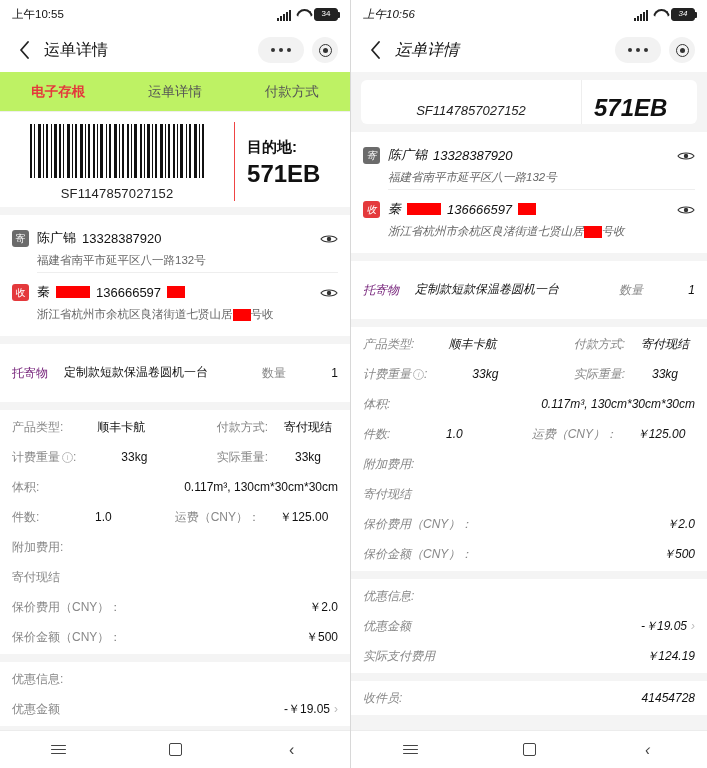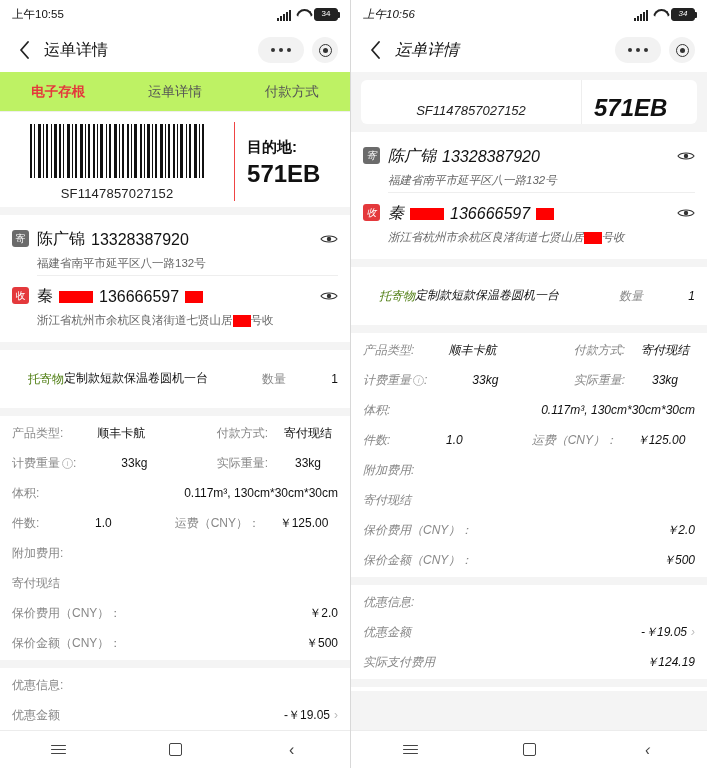--- a/index.html
+++ b/index.html
@@ -132,21 +132,21 @@
   .addr-sec { background:#fff; padding: 4px 12px 10px 12px; }
   .addr { display:flex; align-items:flex-start; padding: 10px 0 4px 0; position:relative;}
   .tagbox {
     width: 17px; height: 17px; border-radius: 3px; flex: 0 0 auto;
     display:flex;align-items:center;justify-content:center;
     font-size: 10px; color:#fff; margin-top: 1px;
   }
   .tag-send { background: #6b6b6b; }
   .tag-recv { background: #e4393c; }
   .addr-body { flex:1 1 auto; padding-left: 8px; padding-right: 22px;}
-  .addr-line1 { font-size: 16px; color:#111; display:flex; align-items:center; gap:6px; flex-wrap:wrap;}
+  .addr-line1 { font-size: 13px; color:#111; display:flex; align-items:center; gap:6px; flex-wrap:wrap;}
   .addr-line2 { font-size: 11.5px; color:#666; margin-top: 5px; line-height:1.4;}
   .redact { display:inline-block; background:#ff0000; height: 12px; vertical-align:middle;}
   .eye {
     position:absolute; right:0; top: 12px; width: 18px; height: 12px;
   }
   .sep-line { height:1px; background:#eee; margin: 0 0 0 25px;}
 
   
   .kv-sec { background:#fff; padding: 2px 12px; }
   .kv {
@@ -154,21 +154,21 @@
     font-size: 12px;
   }
   .kv .k { color:#888; flex: 0 0 auto; }
   .kv .v { color:#111; margin-left:auto; text-align:right;}
   .kv .k2 { color:#888; margin-left:auto; padding-left: 14px;}
   .kv .v2 { color:#111; margin-left: 10px; min-width: 60px; text-align:center;}
   .divider { height: 8px; background:#f4f4f4; }
 
   
   .goods { display:flex; align-items:center; background:#fff; min-height: 54px; font-size:12px;}
-  .goods .gk { color:#4d7c0f; width: 52px; flex:0 0 auto;text-align:right;}
+  .goods .gk { color:#701a75; width: 52px; flex:0 0 auto;}
   .goods .gv { color:#111; line-height:1.45; flex: 1 1 auto; padding-right:8px;}
   .goods .gk2 { color:#888; width: 40px; flex:0 0 auto;}
   .goods .gv2 { color:#111; width: 36px; text-align:right; flex:0 0 auto;}
 
   .chev { color:#bbb; font-size: 12px; margin-left: 4px;}
 
   
   .overlay-title {
     position: absolute;
     left: 8px; top: 112px;
@@ -600,20 +600,24 @@
         </div>
         <div class="kv">
           <span class="k">实际支付费用</span>
           <span class="v">￥124.19</span>
         </div>
       </div>
 
       <div class="divider"></div>
 
       <div class="kv-sec">
+        <div class="kv">
+          <span class="k">收件员:</span>
+          <span class="v">41454728</span>
+        </div>
 
       </div>
 
     </div>
 
     <div class="bottombar">
       <div class="bnav">
           <div class="lines">
             <div></div>
             <div></div>

